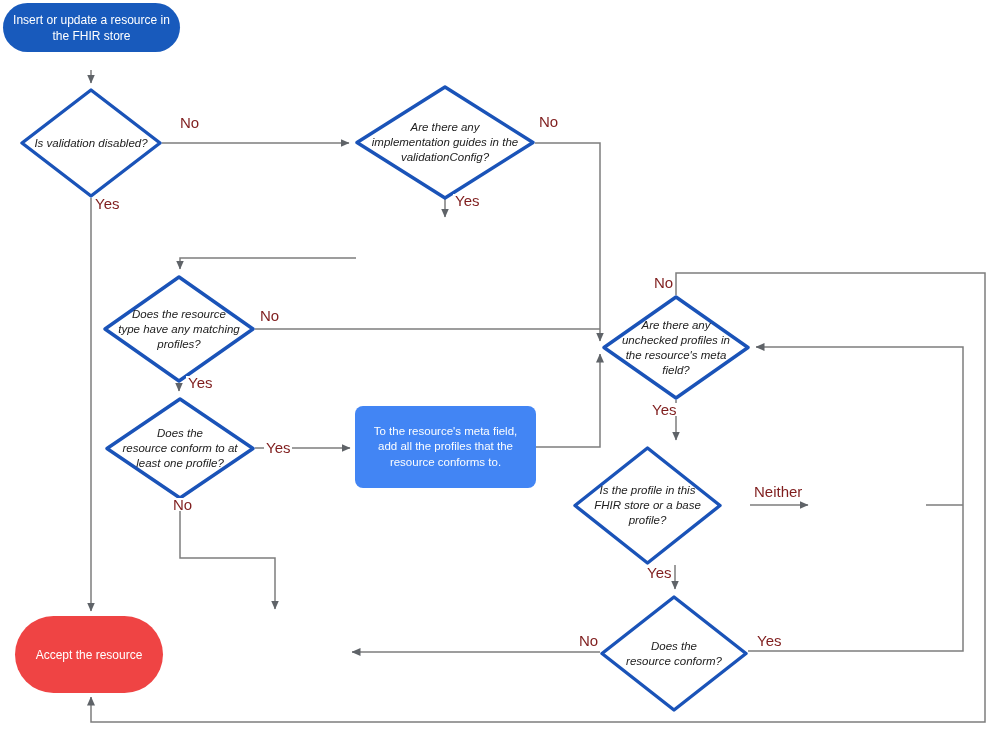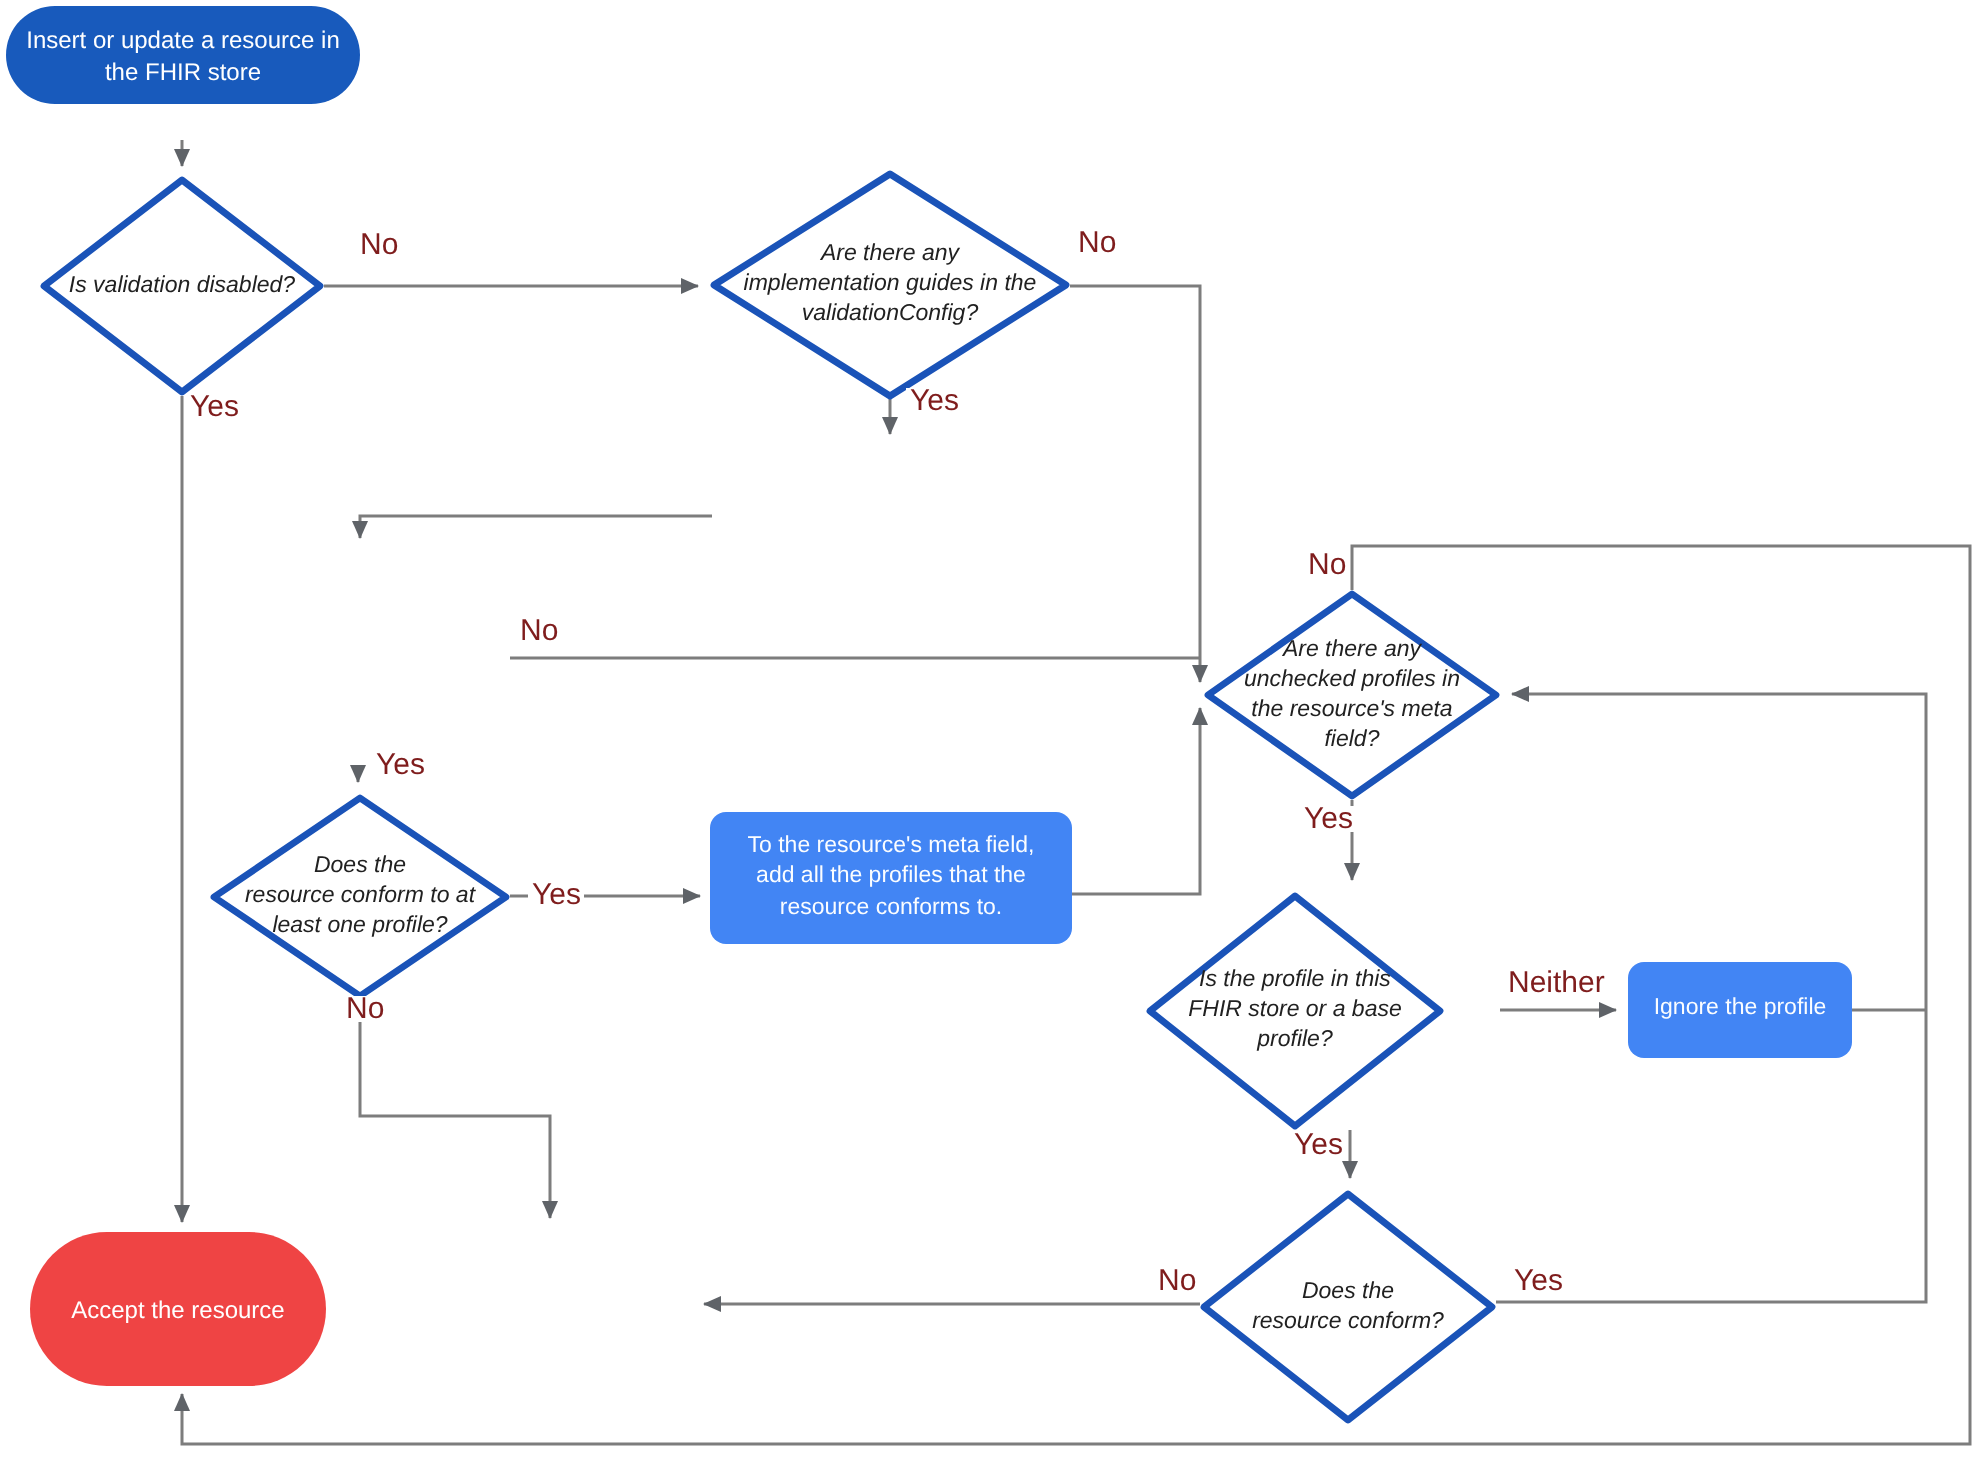--- a/index.html
+++ b/index.html
@@ -71,31 +71,39 @@
   <div class="node decision" style="left:355px;top:85px;width:180px;height:115px">
     <svg class="dshape" width="180" height="115">
       <polygon points="90,2 178,57.5 90,113 2,57.5"></polygon>
       </svg>
     <div class="label">Are there any
 implementation guides in the
 validationConfig?</div>
   </div>
 
 
+  <div class="node decision" style="left:103px;top:275px;width:152px;height:108px">
+    <svg class="dshape" width="152" height="108">
+      <polygon points="76,2 150,54 76,106 2,54"></polygon>
+      </svg>
+    <div class="label">Does the resource
+type have any matching
+profiles?</div>
+  </div>
 
   <div class="node decision" style="left:105px;top:397px;width:150px;height:103px">
     <svg class="dshape" width="150" height="103">
       <polygon points="75,2 148,51.5 75,101 2,51.5"></polygon>
       </svg>
     <div class="label">Does the
 resource conform to at
 least one profile?</div>
   </div>
 
-  <div class="node process" style="left:355px;top:406px;width:181px;height:66px">
+  <div class="node process" style="left:355px;top:406px;width:181px;height:82px">
     <div class="label">To the resource's meta field,
 add all the profiles that the
 resource conforms to.</div>
   </div>
 
   <div class="node decision" style="left:602px;top:295px;width:148px;height:105px">
     <svg class="dshape" width="148" height="105">
       <polygon points="74,2 146,52.5 74,103 2,52.5"></polygon>
       </svg>
     <div class="label">Are there any
@@ -106,23 +114,20 @@
 
   <div class="node decision" style="left:573px;top:446px;width:149px;height:119px">
     <svg class="dshape" width="149" height="119">
       <polygon points="74.5,2 147,59.5 74.5,117 2,59.5"></polygon>
       </svg>
     <div class="label">Is the profile in this
 FHIR store or a base
 profile?</div>
   </div>
 
-  <div class="node process" style="left:814px;top:481px;width:112px;height:48px">
-    <div class="label">Ignore the profile</div>
-  </div>
 
   <div class="node decision" style="left:600px;top:595px;width:148px;height:117px">
     <svg class="dshape" width="148" height="117">
       <polygon points="74,2 146,58.5 74,115 2,58.5"></polygon>
       </svg>
     <div class="label">Does the
 resource conform?</div>
   </div>
 
   <div class="node terminal stadium-accept" style="left:15px;top:616px;width:148px;height:77px">

